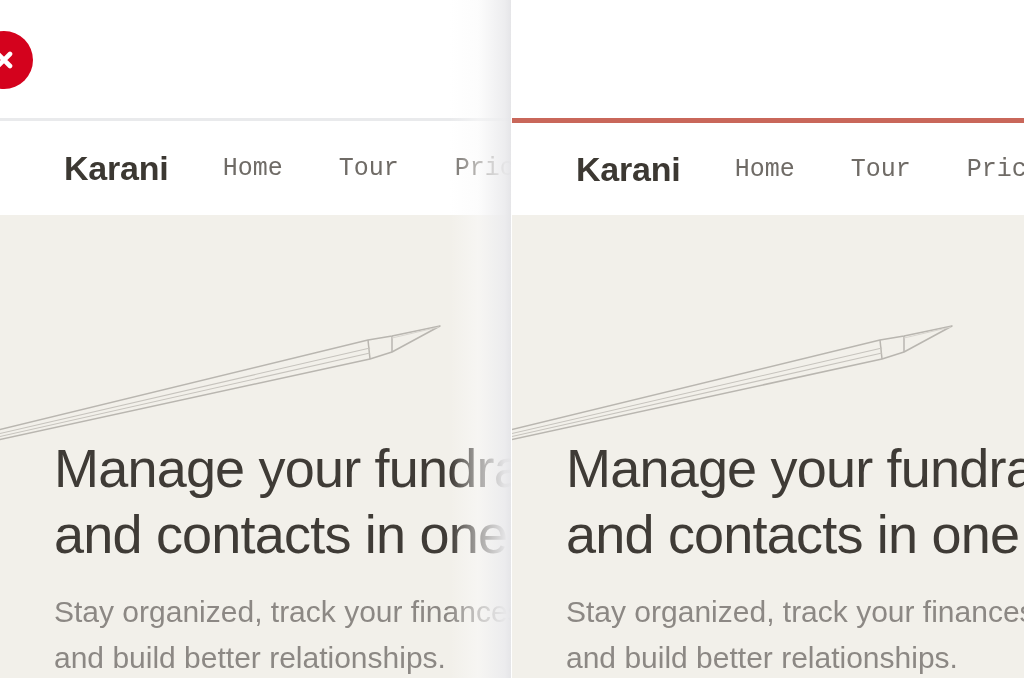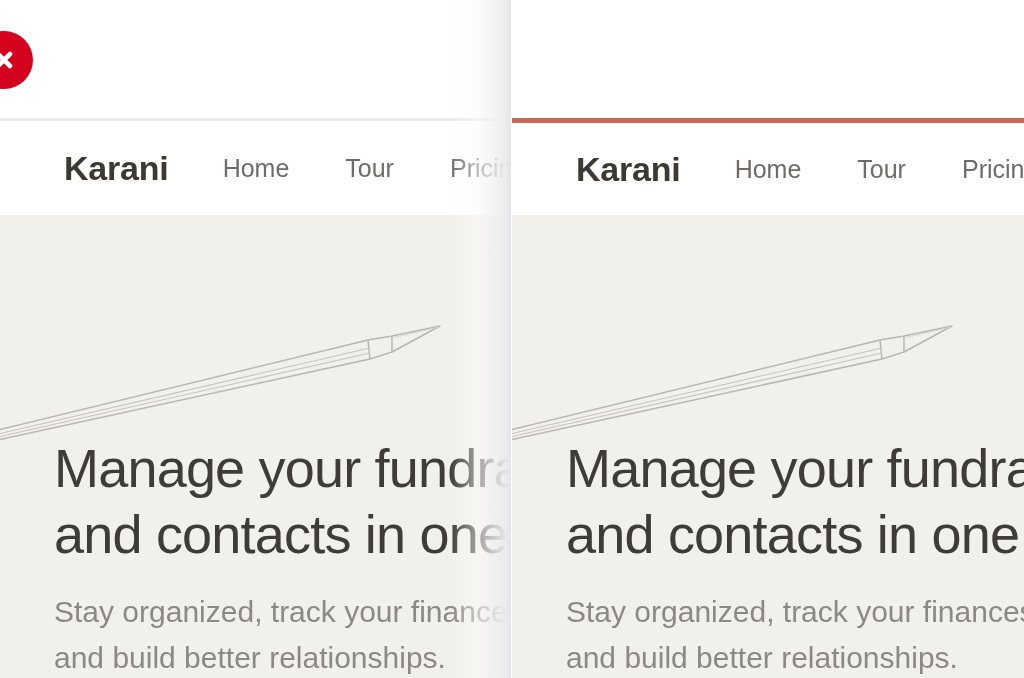--- a/index.html
+++ b/index.html
@@ -90,20 +90,21 @@
     letter-spacing: -0.2px;
     margin-right: 54px;
     white-space: nowrap;
   }
 
   .nav-links {
     display: flex;
     align-items: center;
     list-style: none;
     gap: 0;
+    font-family: Liberation Mono, monospace;
   }
   .nav-links li {
     font-size: 25px;
     color: #6f6b66;
     white-space: nowrap;
     margin-right: 56px;
   }
 
   
   .hero {

